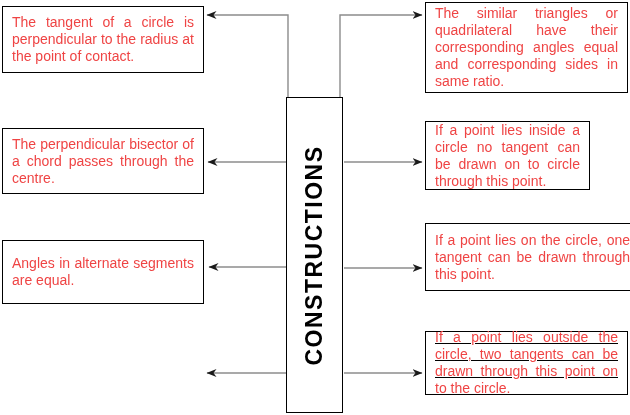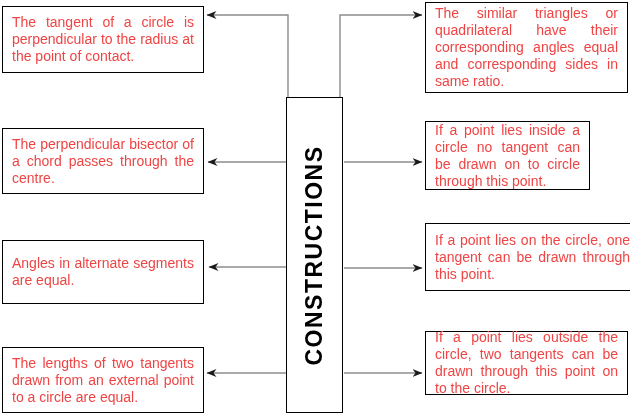--- a/index.html
+++ b/index.html
@@ -43,21 +43,21 @@
     line-height: 17px;
     color: #ef4444;
   }
   #box-l1 { left: 2px;   top: 6px;   width: 202px; height: 67px; }
   #box-l2 { left: 2px;   top: 128px; width: 202px; height: 66px; justify-content: center; }
   #box-l3 { left: 2px;   top: 240px; width: 202px; height: 64px; }
   #box-l4 { left: 2px;   top: 347px; width: 202px; height: 66px; }
   #box-r1 { left: 425px; top: 2px;   width: 203px; height: 91px; justify-content: center; }
   #box-r2 { left: 425px; top: 121px; width: 165px; height: 69px; padding-left: 9px; }
   #box-r3 { left: 425px; top: 223px; width: 215px; height: 68px; }
-  #box-r4 { left: 425px; top: 331px; width: 203px; height: 64px; }
+  #box-r4 { left: 425px; top: 331px; width: 203px; height: 64px; text-decoration: underline; }
   .center-box {
     position: absolute;
     left: 286px;
     top: 97px;
     width: 57px;
     height: 316px;
     box-sizing: border-box;
     border: 1px solid #000000;
     background: #ffffff;
     display: flex;
@@ -98,23 +98,20 @@
 
   <div class="box" id="box-l1">
     <p>The tangent of a circle is perpendicular to the radius at the point of contact.</p>
   </div>
   <div class="box" id="box-l2">
     <p>The perpendicular bisector of a chord passes through the centre.</p>
   </div>
   <div class="box" id="box-l3">
     <p>Angles in alternate segments are equal.</p>
   </div>
-  <div class="box" id="box-l4">
-    <p>The lengths of two tangents drawn from an external point to a circle are equal.</p>
-  </div>
 
   <div class="box" id="box-r1">
     <p>The similar triangles or quadrilateral have their corresponding angles equal and corresponding sides in same ratio.</p>
   </div>
   <div class="box" id="box-r2">
     <p>If a point lies inside a circle no tangent can be drawn on to circle through this point.</p>
   </div>
   <div class="box" id="box-r3">
     <p>If a point lies on the circle, one tangent can be drawn through this point.</p>
   </div>

